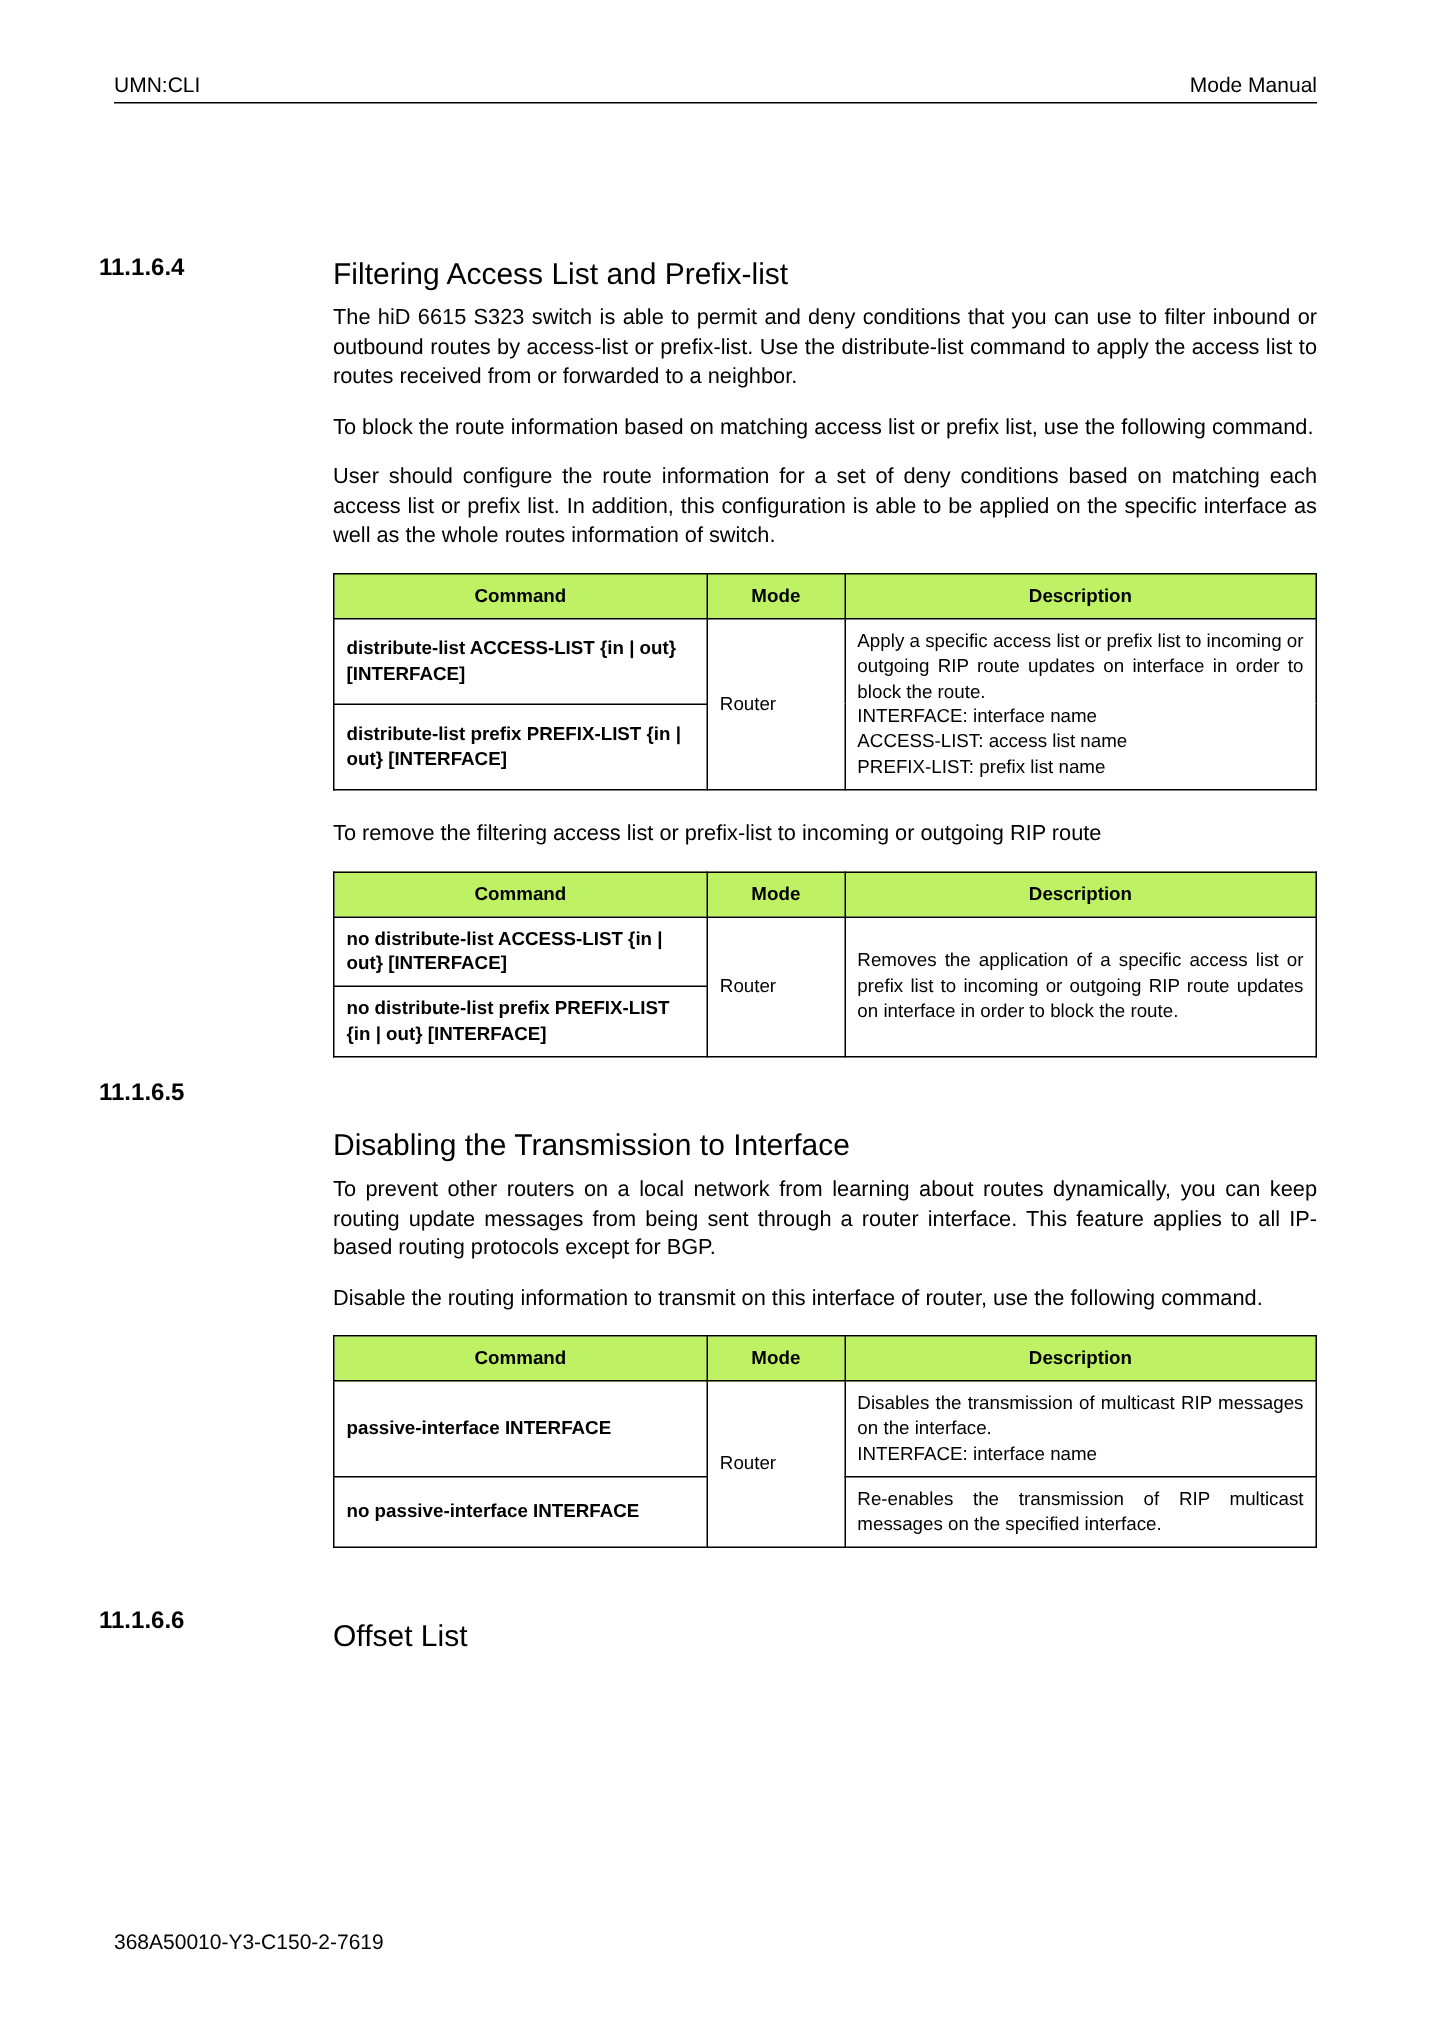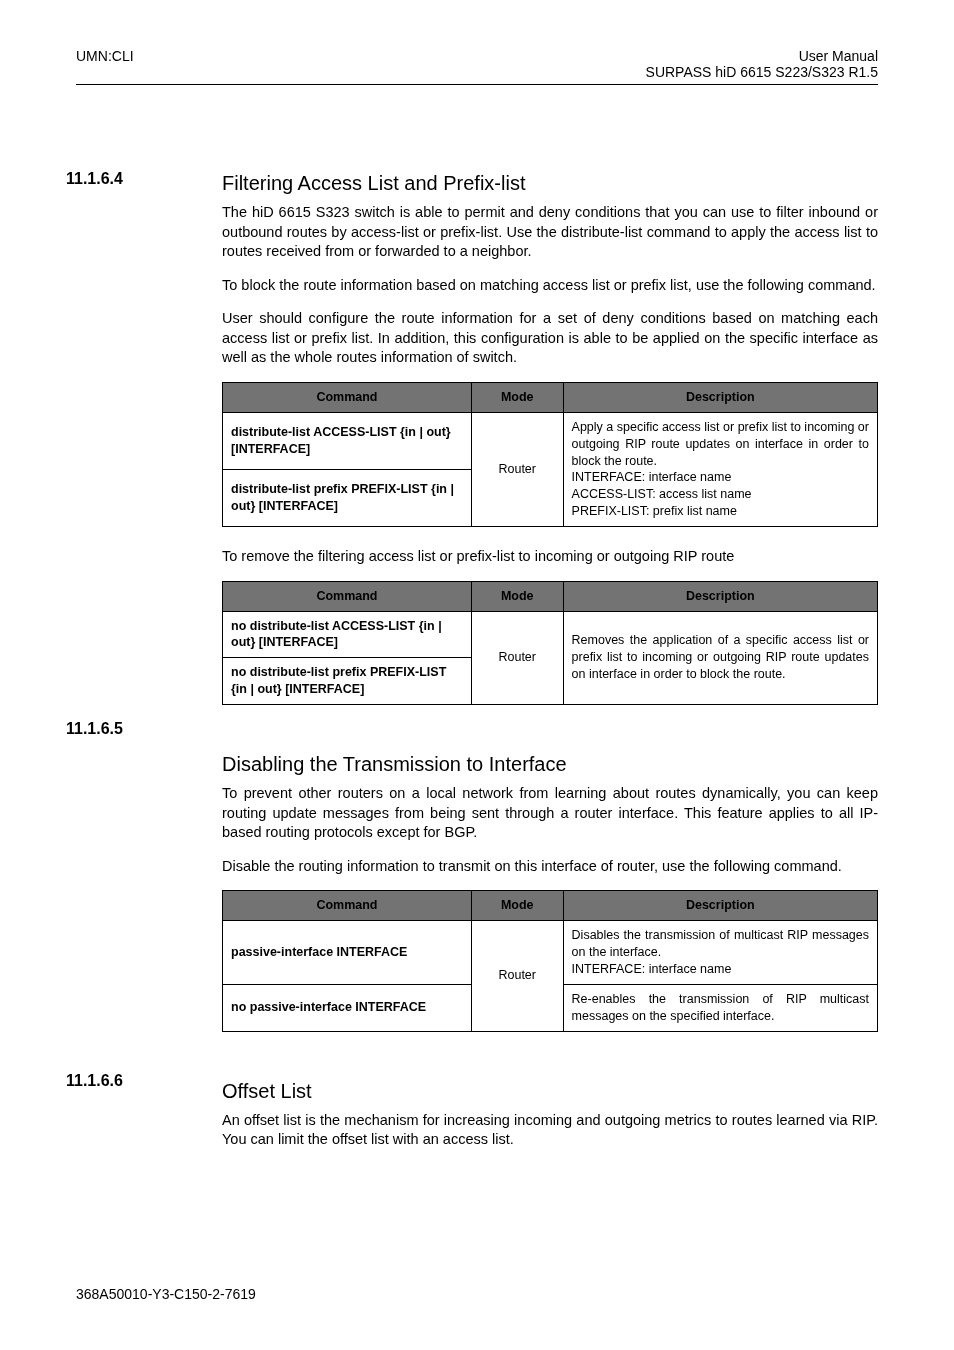--- a/index.html
+++ b/index.html
@@ -7,39 +7,35 @@
   .page { position: relative; width: 954px; height: 1350px; }
   .header { position: absolute; top: 48px; left: 76px; right: 76px; }
   .header-row { display: flex; justify-content: space-between; font-size: 14px; }
   .header-rule { border: none; border-top: 1.5px solid #000; margin-top: 4px; }
   .content { position: absolute; top: 170px; left: 222px; right: 76px; font-size: 14.5px; line-height: 1.35; }
   .section-num { position: absolute; left: 66px; font-size: 16px; font-weight: bold; }
   .section-head { font-size: 20px; font-weight: normal; margin-bottom: 6px; }
   .para { text-align: justify; margin-bottom: 14px; }
   table.cmd { width: 100%; border-collapse: collapse; margin-bottom: 20px; }
   table.cmd th, table.cmd td { border: 1.5px solid #000; padding: 6px 8px; font-size: 12.5px; vertical-align: middle; }
-  table.cmd th { font-weight: bold; text-align: center; background: #737373; }
-  table.cmd td.mode { text-align: center; }
+  table.cmd th { font-weight: bold; text-align: center; background: #bef264; }
+  table.cmd td.mode { }
   table.cmd td.desc { text-align: justify; }
   .cmd-col { width: 38%; }
   .mode-col { width: 14%; }
   .footer { position: absolute; bottom: 48px; left: 76px; right: 76px; display: flex; justify-content: flex-start; font-size: 14px; }
 </style>
 </head>
 <body>
 
 <div class="page">
   <div class="header">
     <div class="header-row">
       <span>UMN:CLI</span>
-      <span>User Manual</span>
-    </div>
-    <div class="header-row">
-      <span></span>
-      <span>SURPASS hiD 6615 S223/S323 R1.5</span>
+      <span>Mode Manual</span>
     </div>
     <hr class="header-rule">
   </div>
 
   <div class="section-num" style="top:170px;">11.1.6.4</div>
   <div class="section-num" style="top:720px;">11.1.6.5</div>
   <div class="section-num" style="top:1072px;">11.1.6.6</div>
 
   <div class="content">
 
@@ -132,21 +128,20 @@
         <tr>
           <td><b>no passive-interface INTERFACE</b></td>
           <td class="desc">Re-enables the transmission of RIP multicast messages on the specified interface.</td>
         </tr>
       </tbody>
     </table>
 
     <div style="height:26px;"></div>
 
     <div class="section-head">Offset List</div>
-    <div class="para">An offset list is the mechanism for increasing incoming and outgoing metrics to routes learned via RIP. You can limit the offset list with an access list.</div>
 
   </div>
 
   <div class="footer">
     <span>368</span>
     <span>A50010-Y3-C150-2-7619</span>
   </div>
 </div>
 
 </body></html>

